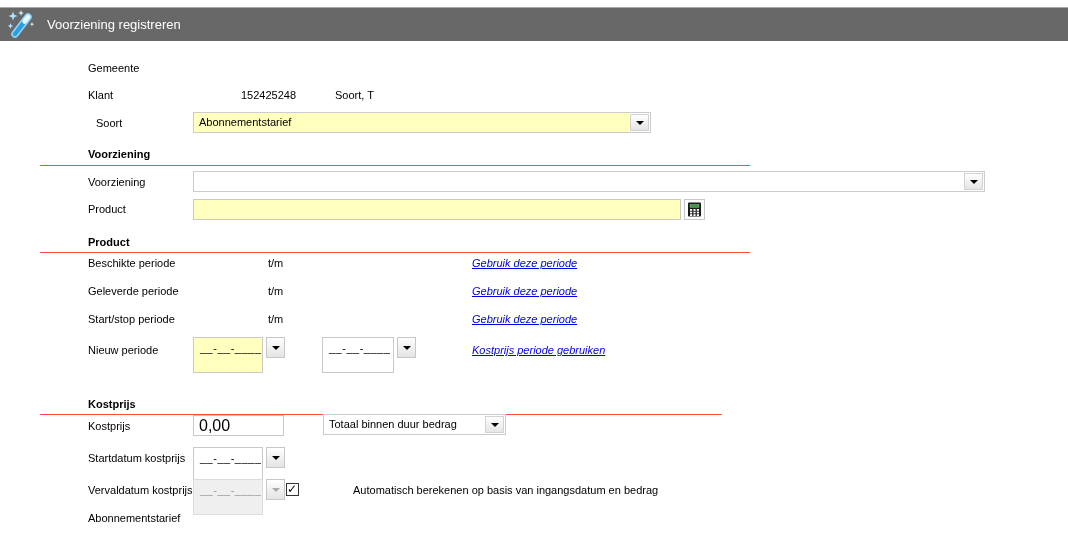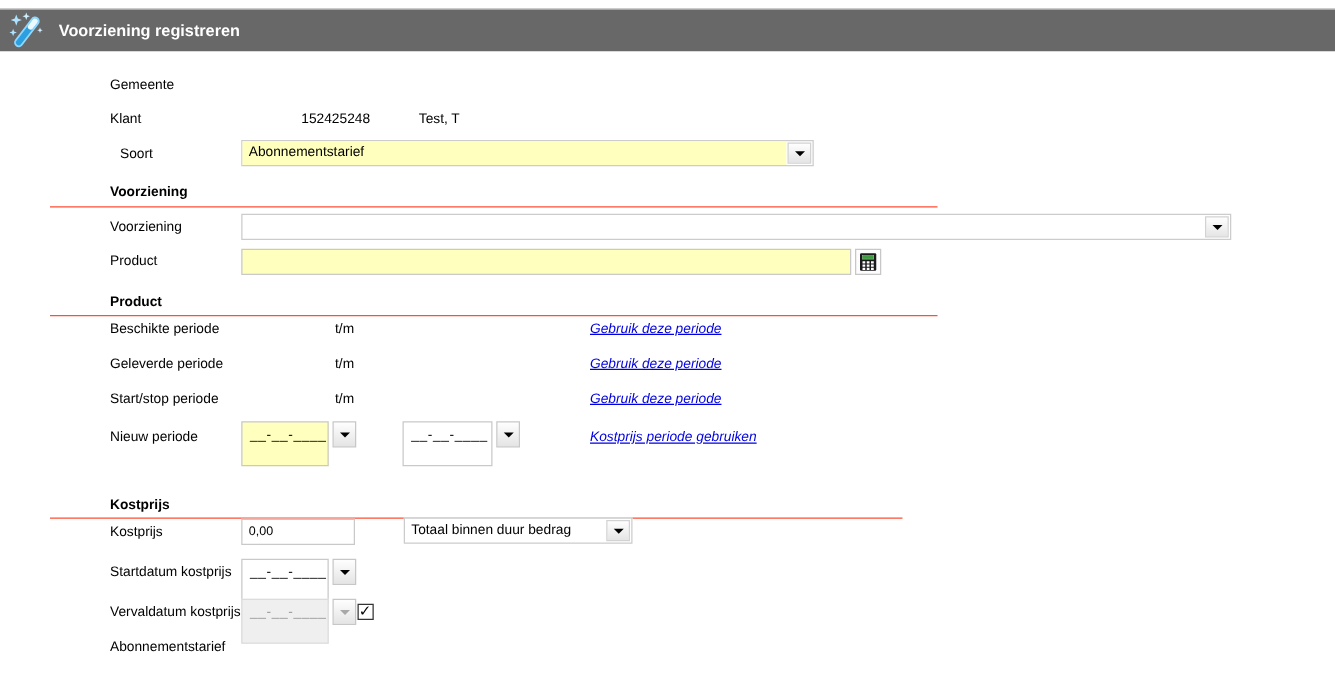--- a/index.html
+++ b/index.html
@@ -1,39 +1,39 @@
 <!DOCTYPE html>
 <html><head>
 <meta charset="utf-8">
 <style>
   html,body{margin:0;padding:0;background:#fff;}
   #page{position:relative;width:1068px;height:540px;background:#fff;overflow:hidden;
         font-family:"Liberation Sans","DejaVu Sans",sans-serif;font-size:11px;color:#000;}
 
   
   .titlebar{position:absolute;left:0;top:7px;width:1068px;height:34px;background:#686868;border-top:1px solid #a8a8a8;box-sizing:border-box;}
-  .titlebar .ttl{position:absolute;left:47px;top:9px;color:#fff;font-weight:bold;font-size:13px;}
+  .titlebar .ttl{position:absolute;left:47px;top:9px;color:#fff;font-weight:normal;font-size:13px;}
   .wandicon{position:absolute;left:6px;top:9px;width:32px;height:32px;}
 
   .lbl{position:absolute;white-space:nowrap;margin-left:48px;}
   .bold{font-weight:bold;}
   .sline{position:absolute;height:1px;background:#FF4E36;}
 
   .combo{position:absolute;height:21px;border:1px solid #cccccc;background:#fff;display:flex;align-items:stretch;box-sizing:border-box;}
   .combo .ctext{flex:1;padding:3px 5px 0 5px;overflow:hidden;white-space:nowrap;}
   .combo .cbtn{width:17px;margin:1px;border:1px solid #d2d2d2;background:linear-gradient(#fefefe,#e5e5e5);display:flex;align-items:center;justify-content:center;cursor:pointer;}
 
   .dbtn{position:absolute;width:19px;height:21px;border:1px solid #c7c7c7;background:linear-gradient(#fefefe,#e4e4e4);display:flex;align-items:center;justify-content:center;box-sizing:border-box;cursor:pointer;}
   .tri{width:0;height:0;border-left:4px solid transparent;border-right:4px solid transparent;border-top:4px solid #000;}
   .tri.gray{border-top-color:#a8a8a8;}
 
   .dfield{position:absolute;height:36px;width:70px;border:1px solid #c9c9c9;background:#fff;box-sizing:border-box;padding:4px 5px 0 6px;letter-spacing:.5px;white-space:nowrap;overflow:hidden;}
   .dfield.dis{background:#efefef;color:#9a9a9a;border-color:#dcdcdc;}
 
-  .tinput{position:absolute;height:21px;border:1px solid #c9c9c9;padding:0 5px;font-size:10px;box-sizing:border-box;font-family:inherit;background:#fff;outline:none;}
+  .tinput{position:absolute;height:21px;border:1px solid #c9c9c9;padding:0 5px;font-size:16px;box-sizing:border-box;font-family:inherit;background:#fff;outline:none;}
   .yel{background:#FFFFBE !important;}
 
   .link{position:absolute;color:#0000E0;text-decoration:underline;cursor:pointer;white-space:nowrap;font-style:italic;}
 
   .calcbtn{position:absolute;width:21px;height:21px;border:1px solid #c7c7c7;background:#fdfdfd;display:flex;align-items:center;justify-content:center;box-sizing:border-box;cursor:pointer;}
 
   .checkbox{position:absolute;width:13px;height:13px;border:1px solid #333;background:#fff;box-sizing:border-box;cursor:pointer;}
   .checkbox[data-checked="true"]::after{content:"\2713";position:absolute;left:0px;top:-2px;font-size:12px;font-weight:bold;color:#000;}
 </style>
 </head>
@@ -51,21 +51,21 @@
     <polygon points="7,2.5 8.2,5.8 11.5,7 8.2,8.2 7,11.5 5.8,8.2 2.5,7 5.8,5.8" fill="#aee2ff"></polygon>
     <polygon points="15,1 15.8,3.2 18,4 15.8,4.8 15,7 14.2,4.8 12,4 14.2,3.2" fill="#cfeeff"></polygon>
     <polygon points="4.5,14 5.3,16.2 7.5,17 5.3,17.8 4.5,20 3.7,17.8 1.5,17 3.7,16.2" fill="#aee2ff"></polygon>
     <polygon points="26,13 26.6,14.6 28.2,15.2 26.6,15.8 26,17.4 25.4,15.8 23.8,15.2 25.4,14.6" fill="#cfeeff"></polygon>
   </svg>
 
   <span class="lbl" style="left:40px;top:62px">Gemeente</span>
 
   <span class="lbl" style="left:40px;top:89px">Klant</span>
   <span class="lbl" style="left:193px;top:89px">152425248</span>
-  <span class="lbl" style="left:287px;top:89px">Test, T</span>
+  <span class="lbl" style="left:287px;top:89px">Soort, T</span>
 
   <span class="lbl" style="left:48px;top:117px">Soort</span>
   <div class="combo" style="left:193px;top:112px;width:458px">
     <span class="ctext yel">Abonnementstarief</span>
     <span class="cbtn">
         <span class="tri"></span>
       </span>
   </div>
 
   <span class="lbl bold" style="left:40px;top:148px">Voorziening</span>
@@ -144,16 +144,17 @@
   <span class="dbtn" style="left:266px;top:447px">
       <span class="tri"></span>
     </span>
 
   <span class="lbl" style="left:40px;top:484px">Vervaldatum kostprijs</span>
   <div class="dfield dis" style="left:193px;top:479px">__-__-____</div>
   <span class="dbtn" style="left:266px;top:479px">
       <span class="tri gray"></span>
     </span>
   <span class="checkbox" style="left:286px;top:483px" data-checked="true"></span>
+  <span class="lbl" style="left:305px;top:484px">Automatisch berekenen op basis van ingangsdatum en bedrag</span>
 
   <span class="lbl" style="left:40px;top:512px">Abonnementstarief</span>
 
 </div>
 
 </body></html>

